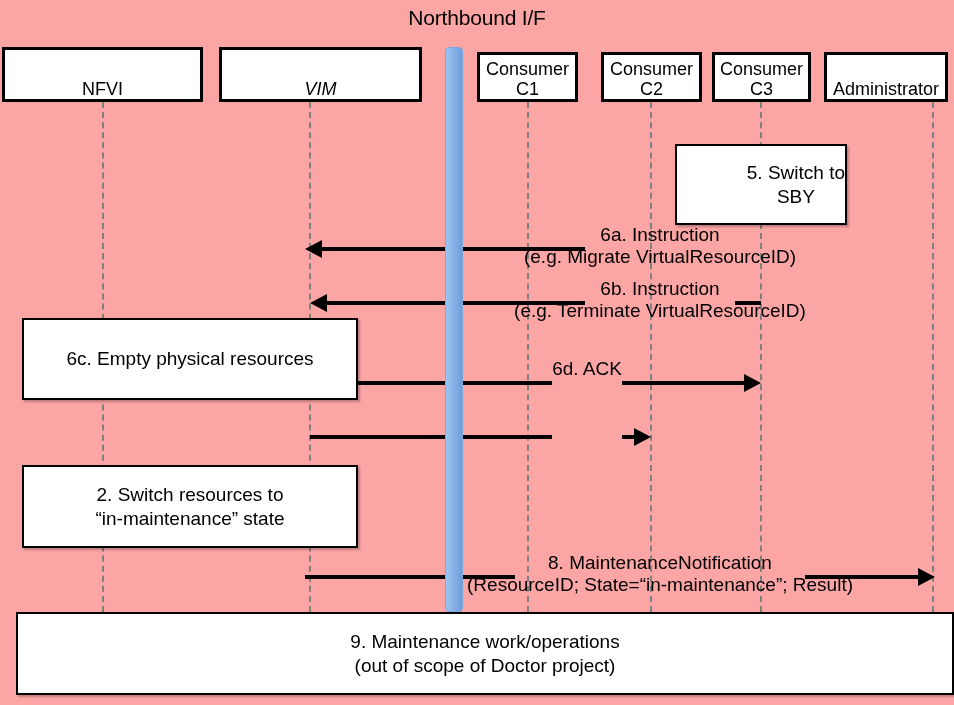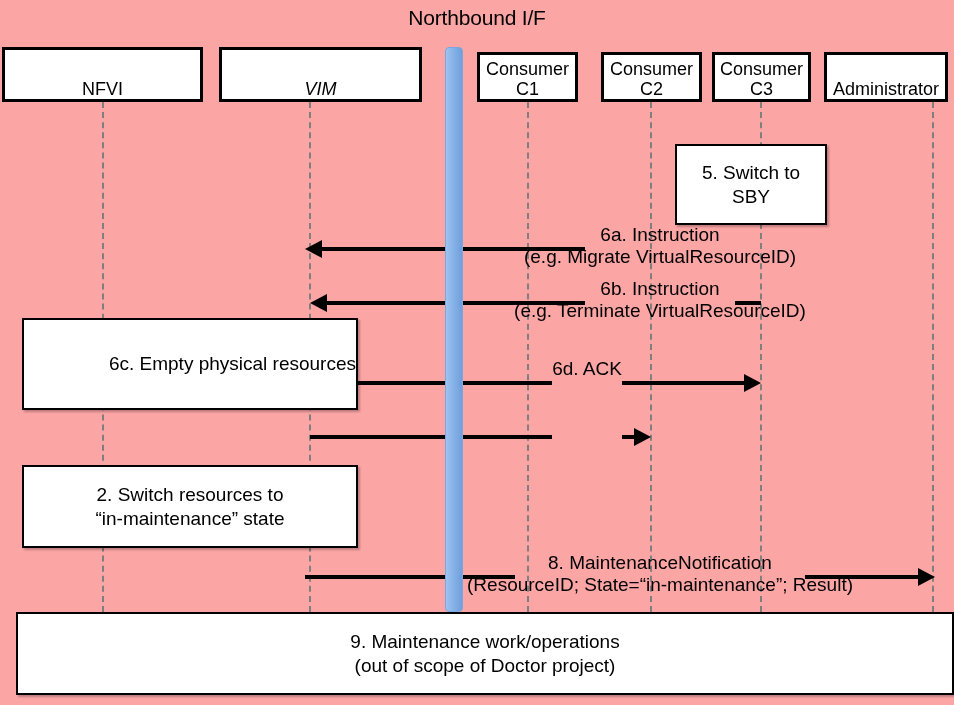--- a/index.html
+++ b/index.html
@@ -181,25 +181,25 @@
       </div>
       <div>
         <div class="msg-line" style="left: 305px; top: 575px; width: 210px;"></div>
         <div class="msg-line" style="left: 805px; top: 575px; width: 113px;"></div>
         <div class="arrowhead right" style="top: 568px; left: 918px;"></div>
         <div class="msg-label" style="left: 330px; top: 552px; width: 660px;"><span class="l1">8.    MaintenanceNotification</span><span class="l2">(ResourceID; State=“in-maintenance”; Result)</span></div>
       </div>
     </div>
 
   <div id="notes">
-      <div class="note" style="left: 675px; top: 144px; width: 152px; height: 81px;">
+      <div class="note" style="left: 675px; top: 144px; width: 172px; height: 81px; justify-content: flex-end;">
         <span class="lbl">5. Switch to
 SBY</span>
       </div>
-      <div class="note" style="left: 22px; top: 318px; width: 336px; height: 92px; justify-content: flex-end;">
+      <div class="note" style="left: 22px; top: 318px; width: 336px; height: 82px;">
         <span class="lbl">6c. Empty physical resources</span>
       </div>
       <div class="note" style="left: 22px; top: 465px; width: 336px; height: 83px;">
         <span class="lbl">2. Switch resources to
 “in-maintenance” state</span>
       </div>
       <div class="note" style="left: 16px; top: 612px; width: 938px; height: 83px;">
         <span class="lbl">9. Maintenance work/operations
 (out of scope of Doctor project)</span>
       </div>

